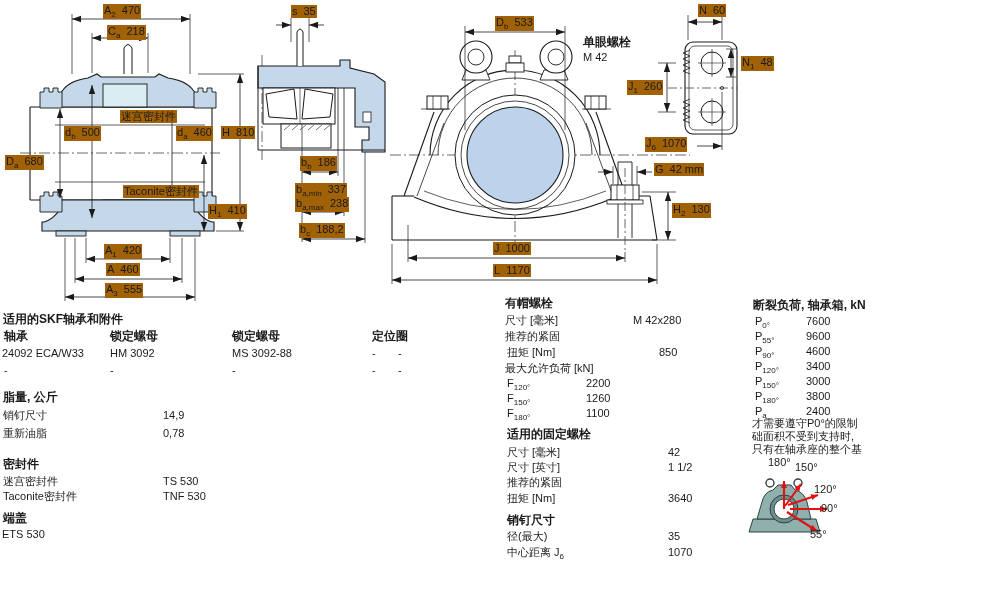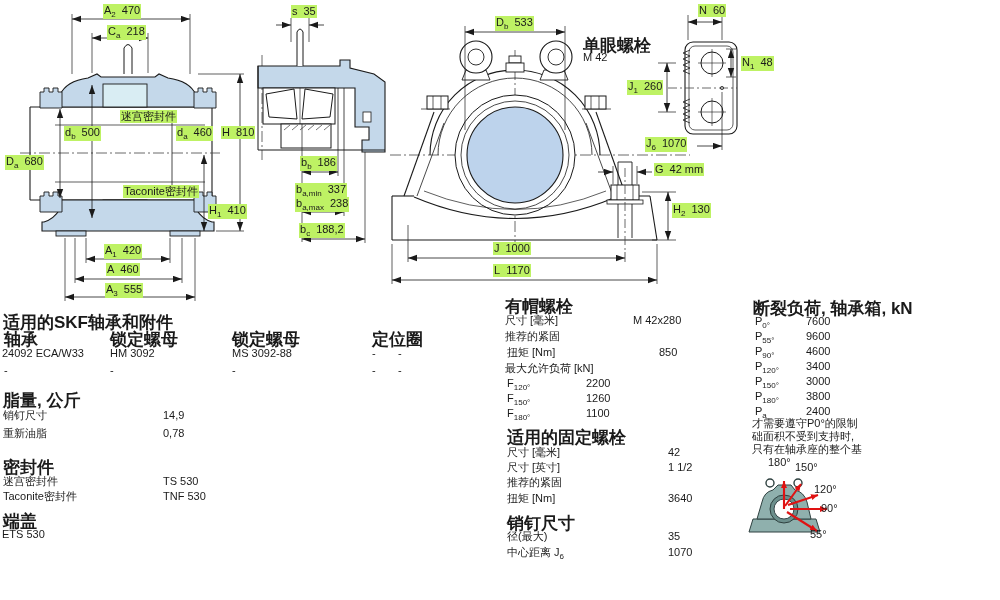--- a/index.html
+++ b/index.html
@@ -1,23 +1,23 @@
 <!DOCTYPE html>
 <html><head>
 <meta charset="utf-8">
 <style>
   html,body{margin:0;padding:0;background:#fff}
   #app{position:relative;width:1000px;height:600px;background:#fff;overflow:hidden;
        font-family:"Liberation Sans","DejaVu Sans",sans-serif;color:#1a1a1a}
   svg{position:absolute;left:0;top:0}
   .t{position:absolute;font-size:11px;white-space:nowrap;line-height:1.15;color:#1a1a1a}
-  .diml{background:#bef264;padding:0 1px}
+  .diml{background:#a16207;padding:0 1px}
   .sub{font-size:8px;vertical-align:-3px}
   .val{margin-left:6px}
-  .b{font-weight:bold;font-size:17px}
+  .b{font-weight:bold;font-size:12px}
 </style>
 </head>
 <body>
 
 <div id="app">
 
 <svg width="1000" height="600" viewBox="0 0 1000 600">
   <defs>
     <marker id="arr" markerUnits="userSpaceOnUse" markerWidth="10" markerHeight="8" refX="9" refY="3.5" orient="auto-start-reverse">
       <path d="M0,0.3 L9,3.5 L0,6.7 Z" fill="#1a1a1a"></path>

